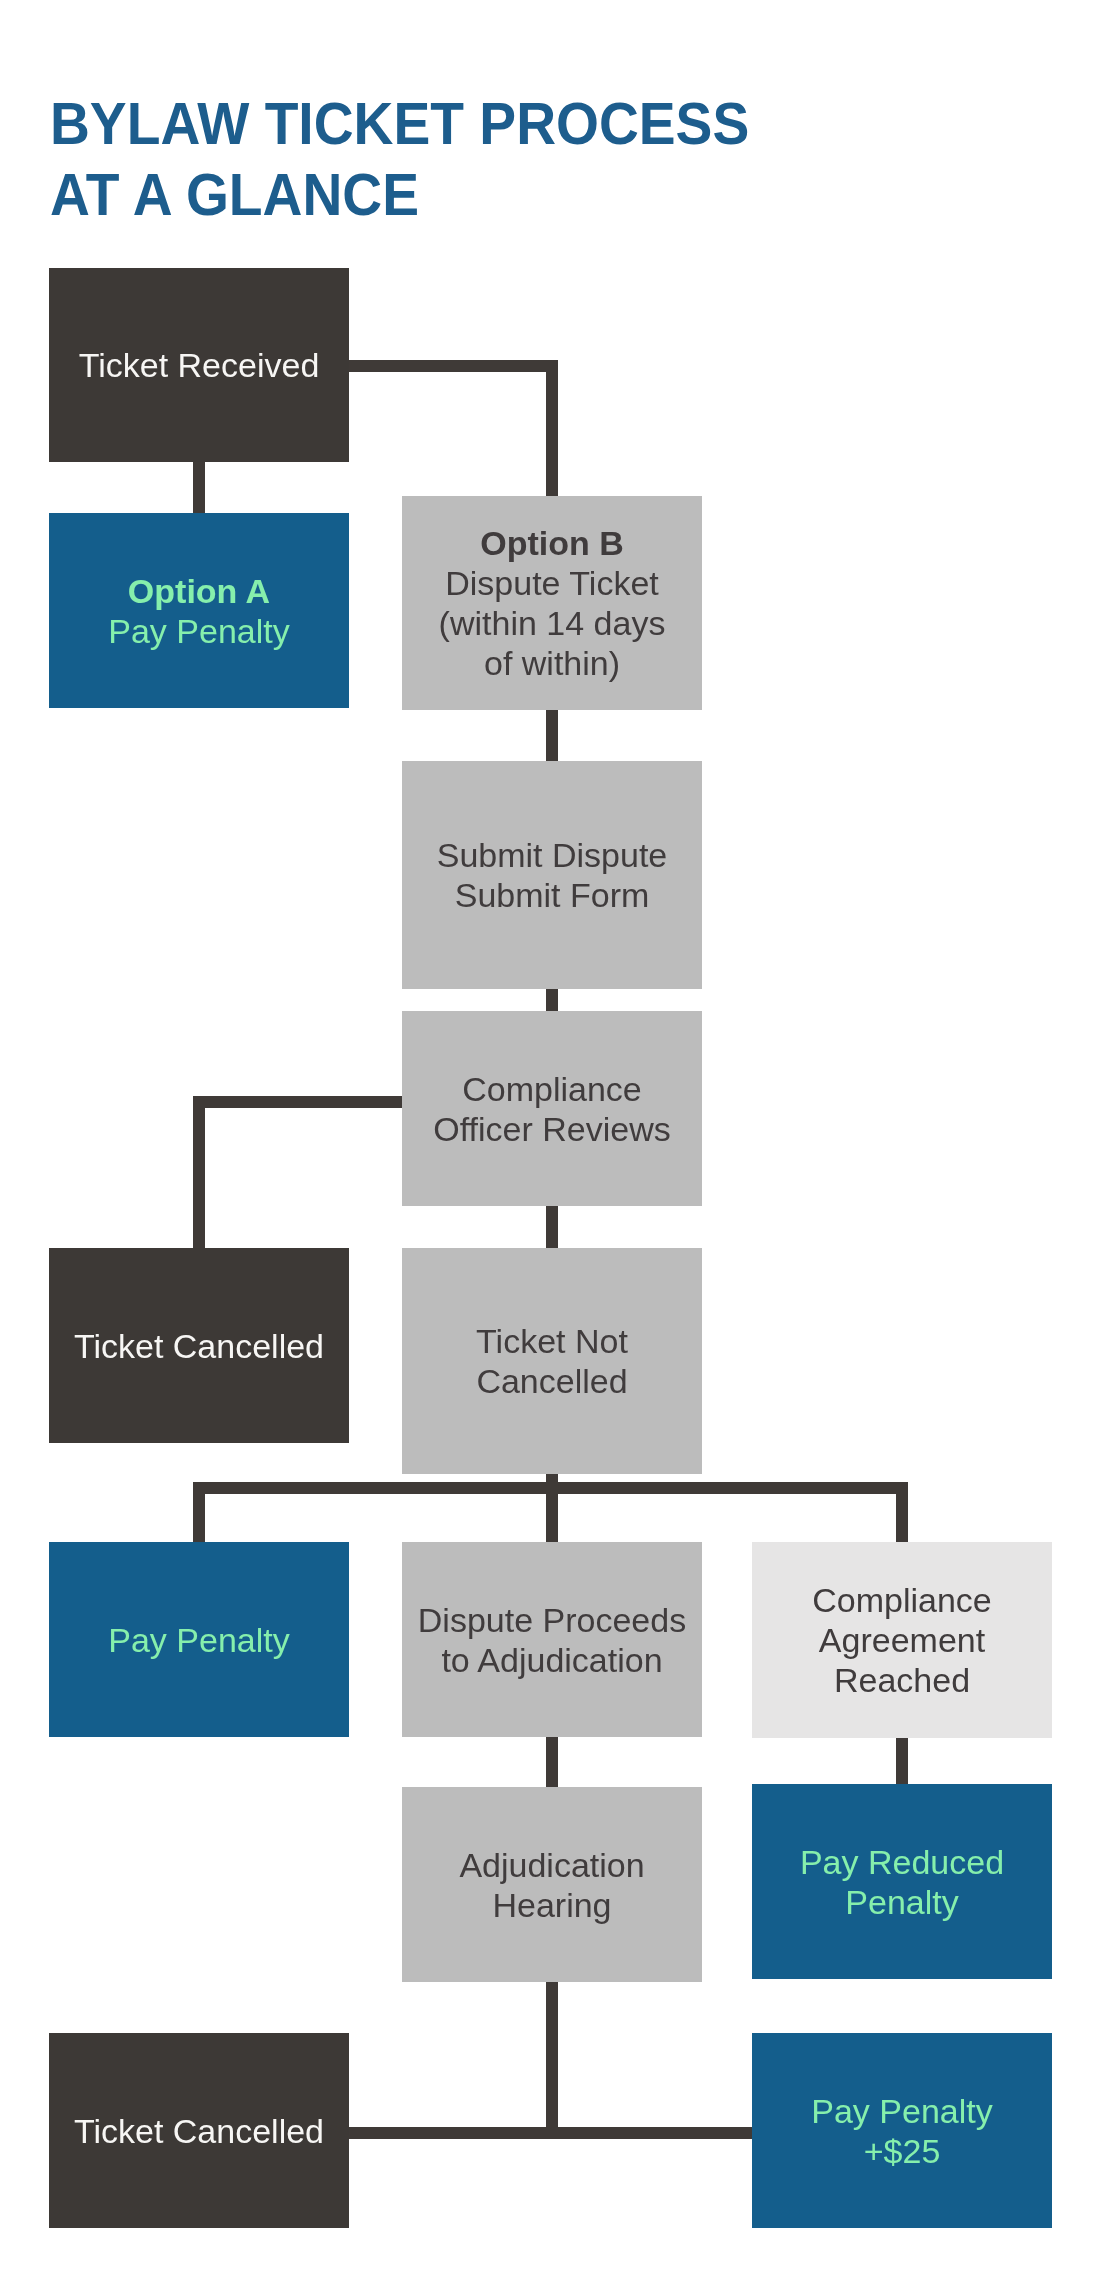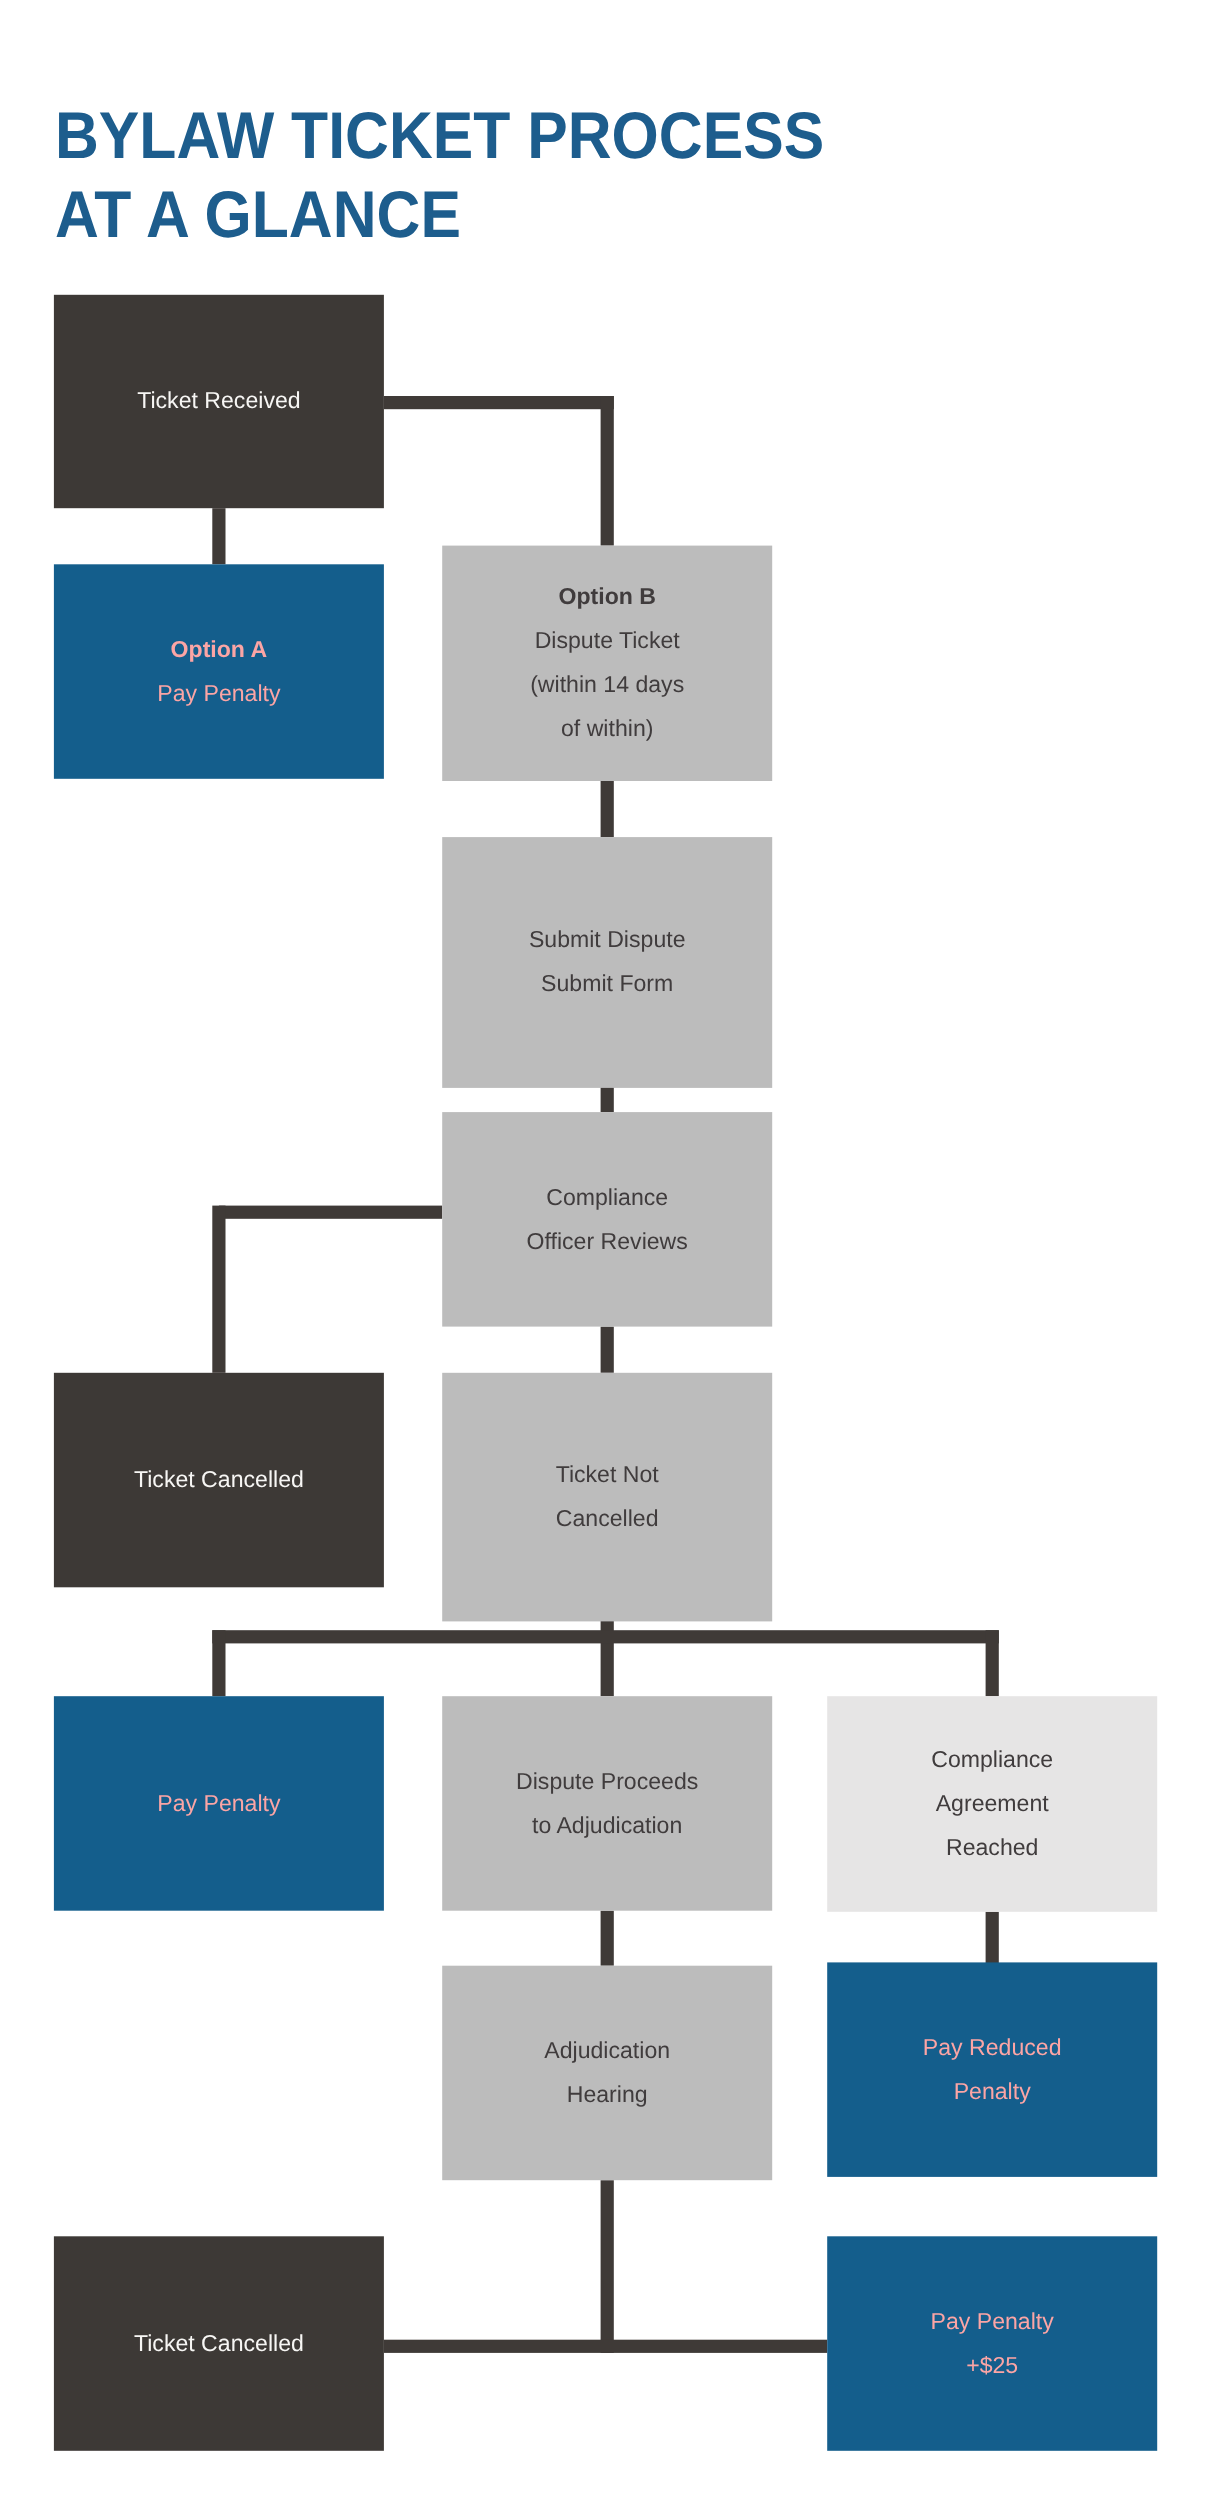--- a/index.html
+++ b/index.html
@@ -15,25 +15,25 @@
     color:var(--title_blue,#1d5d8d);
     letter-spacing:0px;
     transform:scaleX(0.92);transform-origin:left top;
     white-space:nowrap;
   }
 
   .node{
     position:absolute;
     display:flex;flex-direction:column;align-items:center;justify-content:center;
     text-align:center;
-    font-size:21px;line-height:40px;
+    font-size:34px;line-height:40px;
   }
   .node .bold{font-weight:700;}
   .dark {background:var(--dark,#3d3936);  color:var(--text_on_dark,#f7f6f4);}
-  .blue {background:var(--blue,#145e8c);  color:#fca5a5;}
+  .blue {background:var(--blue,#145e8c);  color:#86efac;}
   .gray {background:var(--gray,#bcbcbc);  color:var(--text_on_gray,#403c3d);text-align:right;}
   .light{background:var(--light,#e6e5e5); color:var(--text_on_gray,#454142);}
 
   .conn{position:absolute;background:var(--connector,#3f3a37);}
 </style>
 </head>
 <body>
 
 <div class="stage">
 

